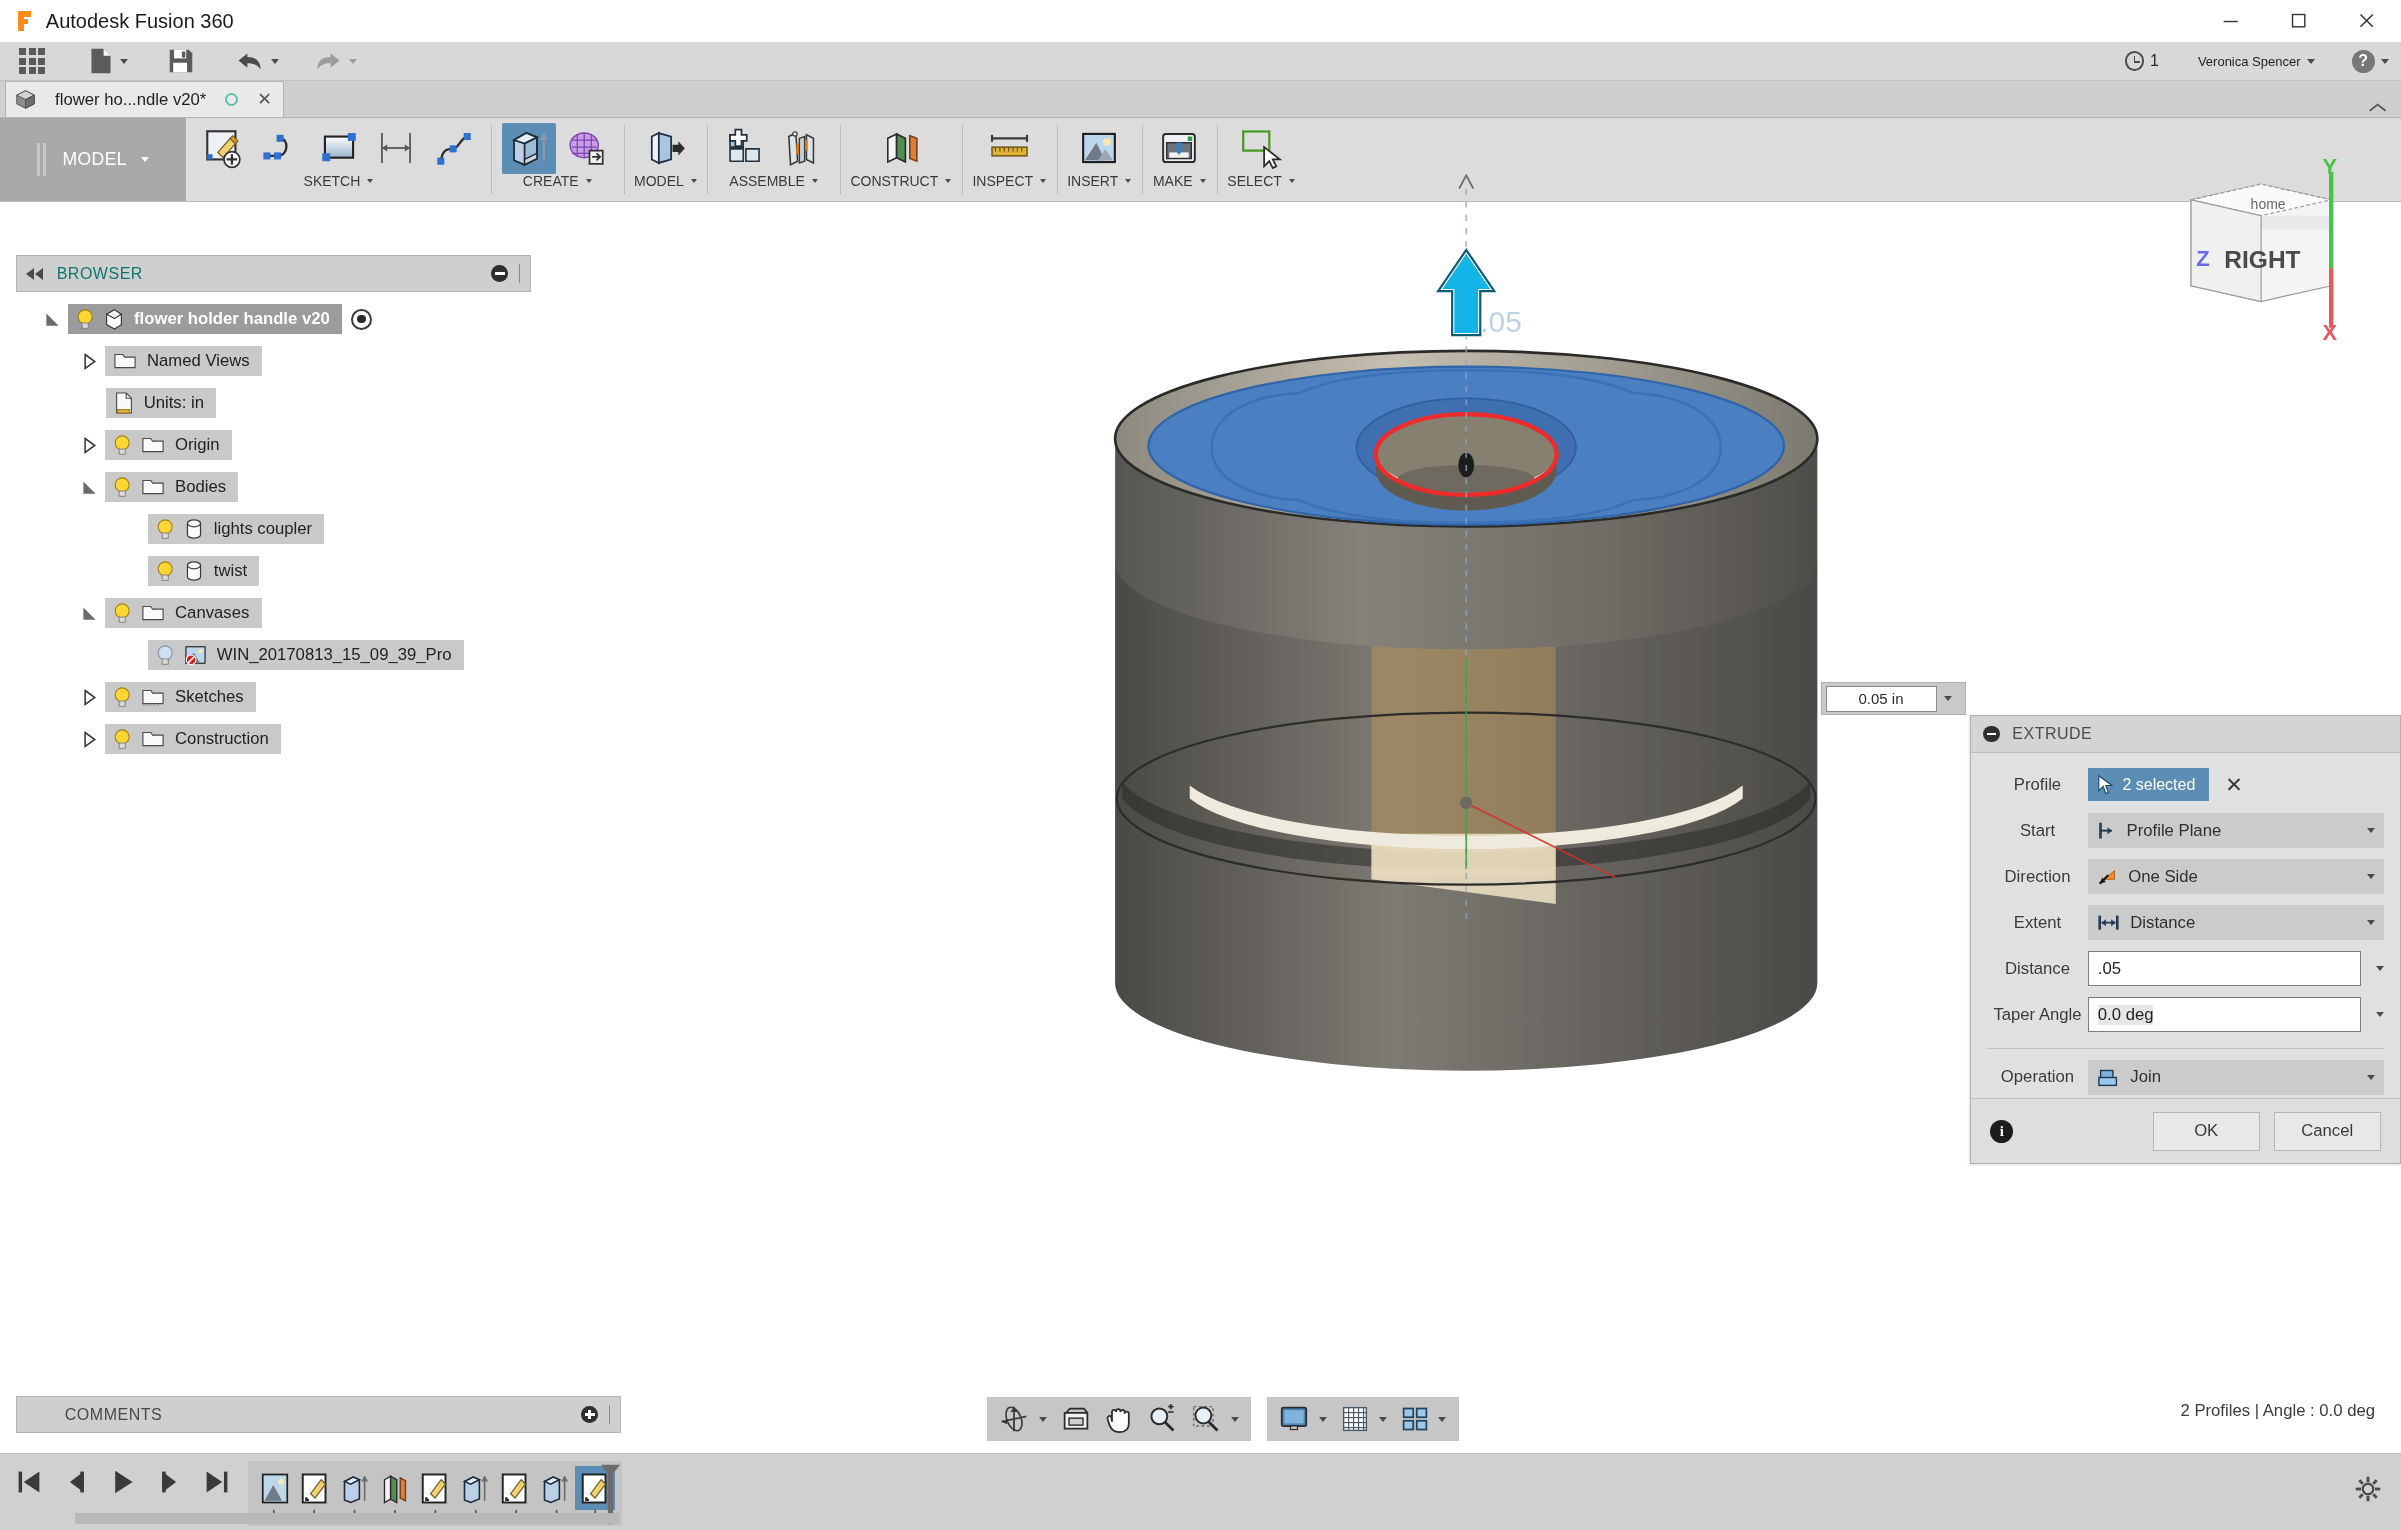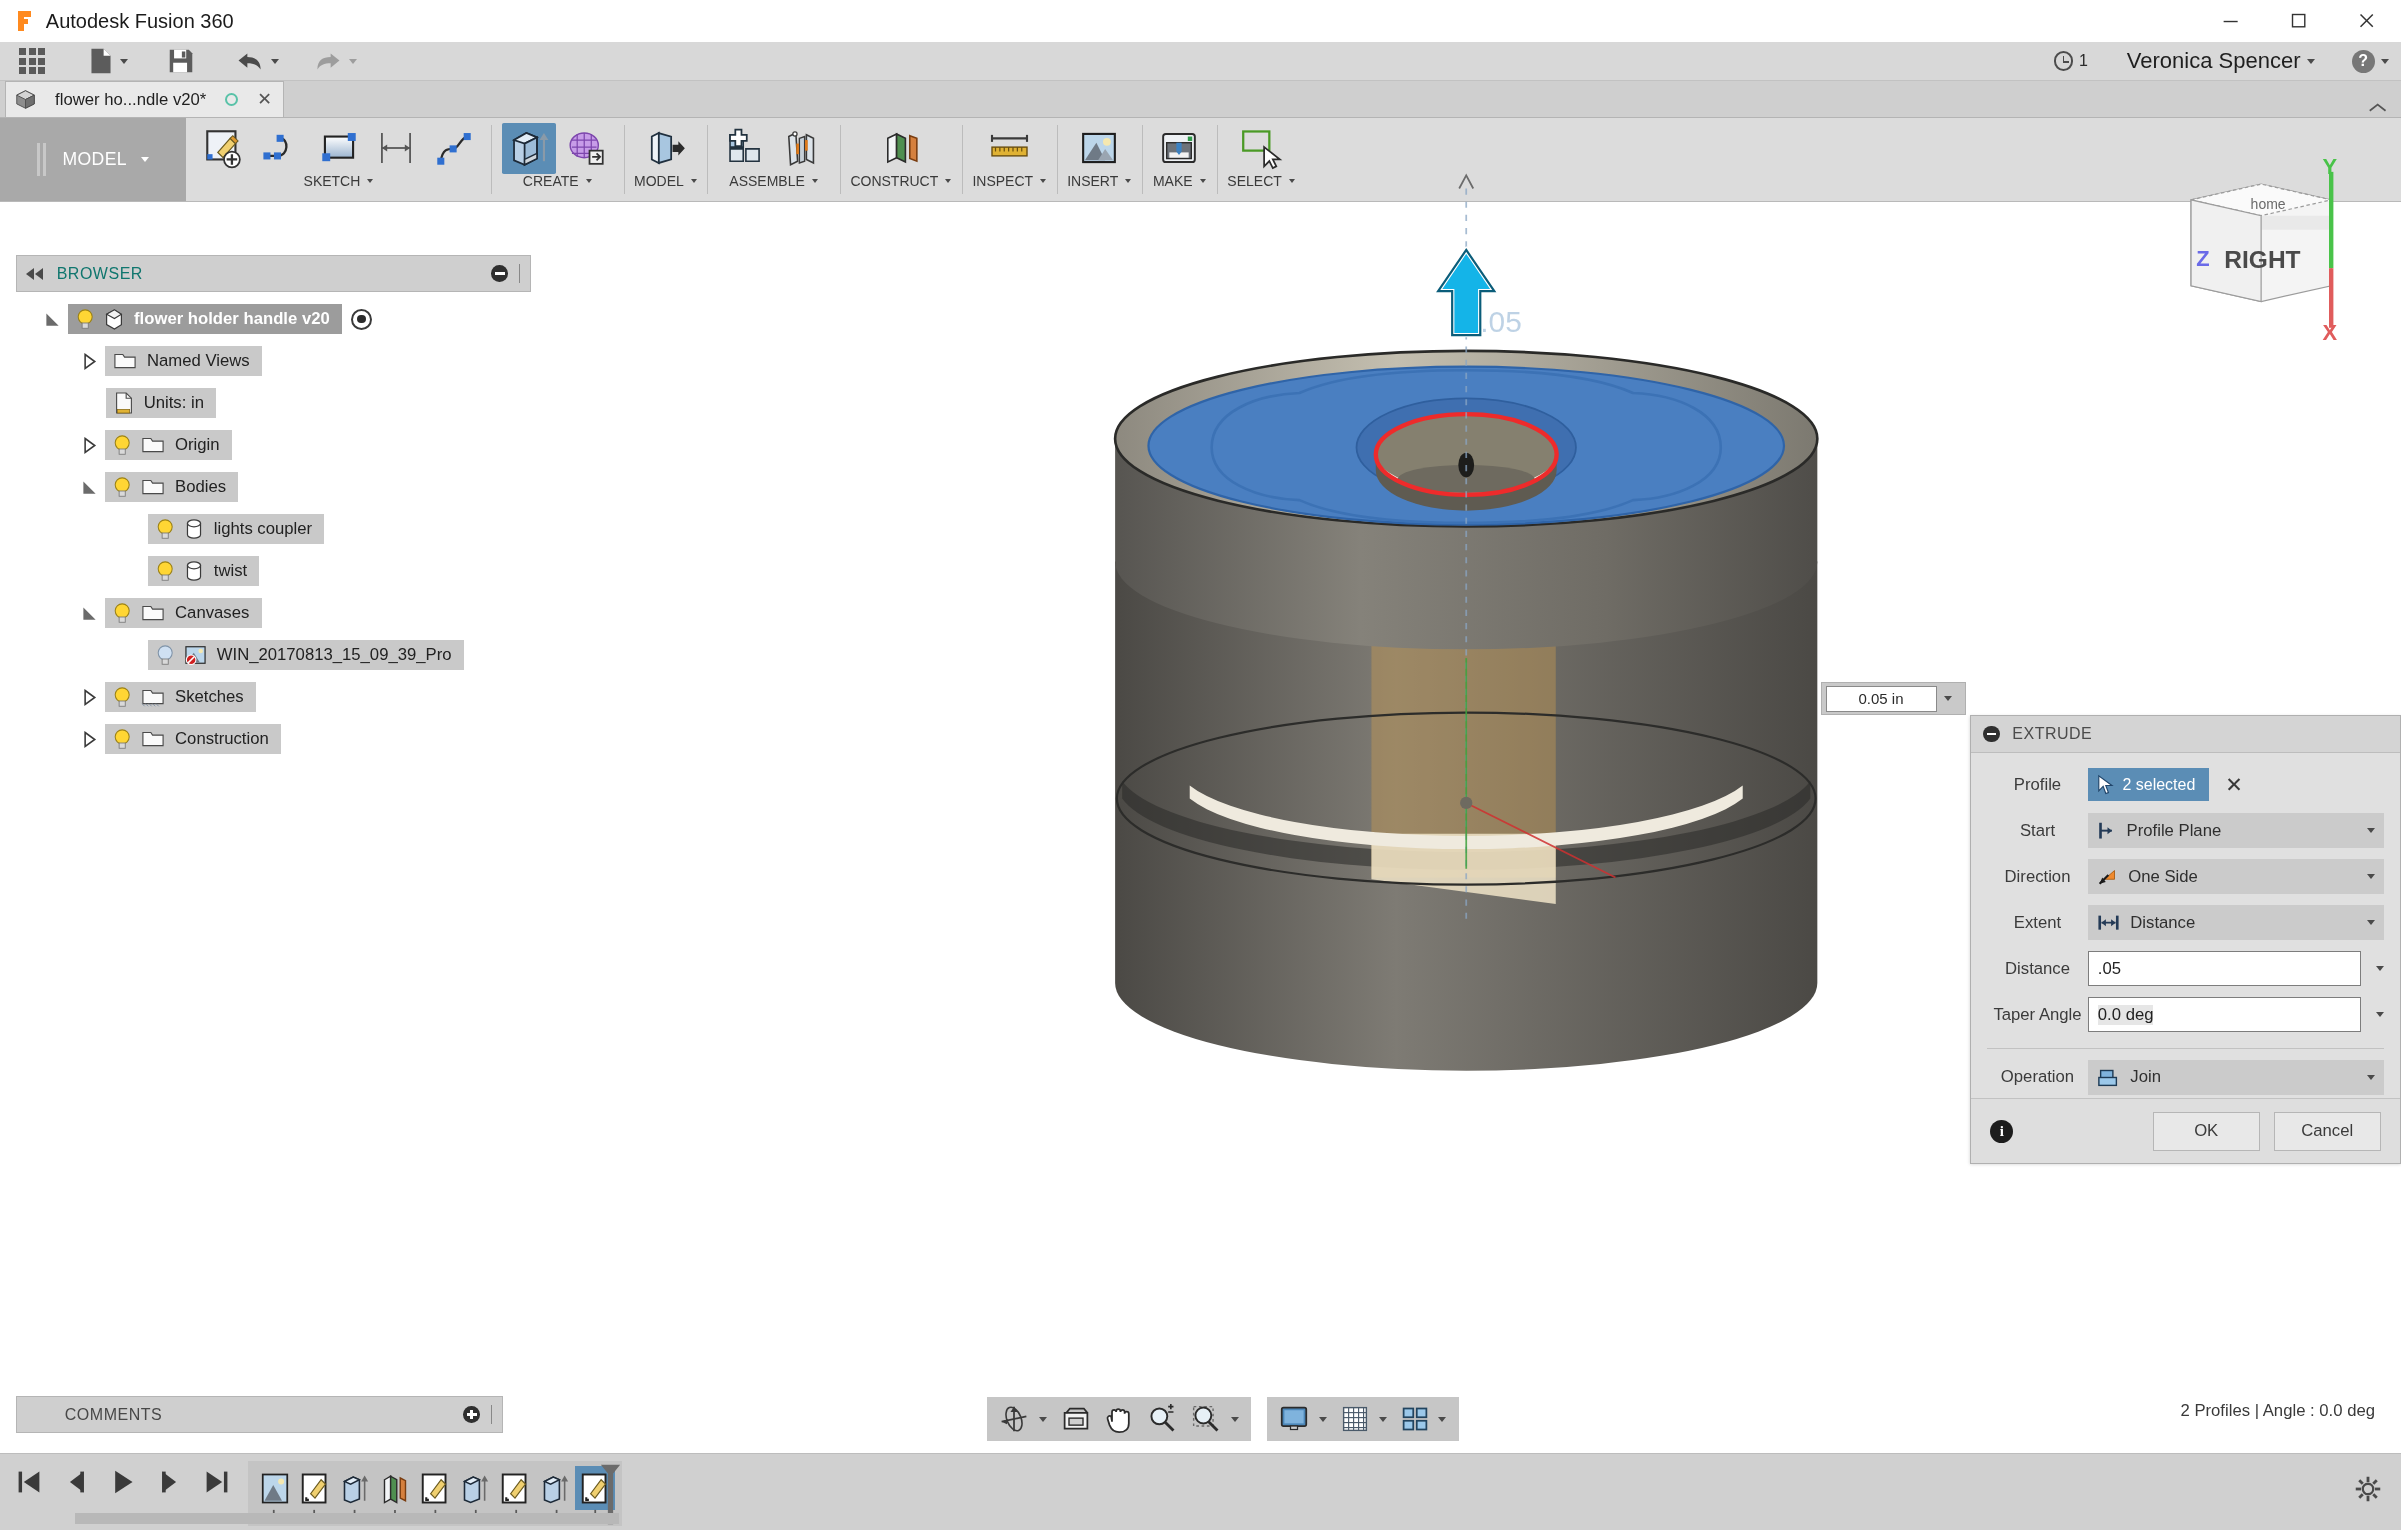--- a/index.html
+++ b/index.html
@@ -48,21 +48,21 @@
   .grid9 i { display:block; width:7px; height:7px; background:#5a5a5a; }
   .caret { width:0;height:0;border-left:4.4px solid transparent;border-right:4.4px solid transparent;border-top:5.3px solid #4a4a4a; margin-left:6.1px;}
   .qab-right { margin-left:auto; display:flex; align-items:center; height:39px; padding-right:12.3px; }
   .clockbox { display:flex; align-items:center; gap:6.1px; margin-right:39px; }
   .clock {
     width:19.3px;height:19.3px;border:2.2px solid #4c4c4c;border-radius:50%;position:relative;
   }
   .clock::before{content:"";position:absolute;left:7px;top:2.6px;width:1.8px;height:7px;background:#4c4c4c;}
   .clock::after{content:"";position:absolute;left:8px;top:8px;width:5.3px;height:1.8px;background:#4c4c4c;}
   .clocknum { font-size:16px;color:#2a2a2a; }
-  .username { font-size:22px; color:#1f1f1f; }
+  .username { font-size:13px; color:#1f1f1f; }
   .helpbadge{
     width:23px;height:23px;border-radius:50%;background:#777;color:#fff;
     display:flex;align-items:center;justify-content:center;font-size:16px;font-weight:bold;
     margin-left:37px;
   }
 
   
   .tabbar {
     position:absolute; top:81px; left:0; width:2401px; height:37px;
     background:#cfcfcf; border-bottom:0.9px solid #b4b4b4; display:flex; align-items:flex-end;
@@ -195,21 +195,21 @@
     display:flex;align-items:center;justify-content:center;font-family:"Liberation Serif",serif;font-weight:bold;}
   .ex-btn{
     height:39px;min-width:107px;background:#e8e8e8;border:0.9px solid #b6b6b6;
     font-size:16.7px;color:#3b3b3b;display:flex;align-items:center;justify-content:center;
     margin-left:14px; font-family:"Liberation Sans",sans-serif;
   }
   .ex-btns{margin-left:auto;display:flex;}
 
   
   .comments{
-    position:absolute; left:16px; top:1396px; width:487px; height:37px;
+    position:absolute; left:16px; top:1396px; width:605px; height:37px;
     background:#cfcfcf; border:0.9px solid #b5b5b5; display:flex;align-items:center;padding:0 8.8px;
   }
   .comments .chead{font-size:16px;color:#484848;letter-spacing:0.5px;margin-left:39px;}
   .cplus{margin-left:auto;width:16.7px;height:16.7px;border-radius:50%;background:#2f2f2f;position:relative;}
   .cplus::after{content:"";position:absolute;left:3.5px;top:7px;width:9.7px;height:2.6px;background:#fff;}
   .cplus::before{content:"";position:absolute;left:7px;top:3.5px;width:2.6px;height:9.7px;background:#fff;}
 
   
   .navbar{
     position:absolute; left:987px; top:1397px; height:44px; display:flex; gap:16px;

